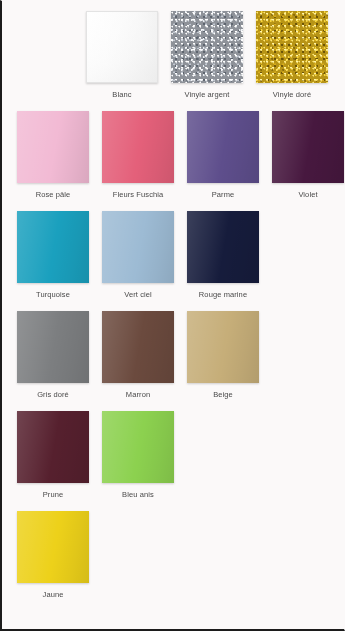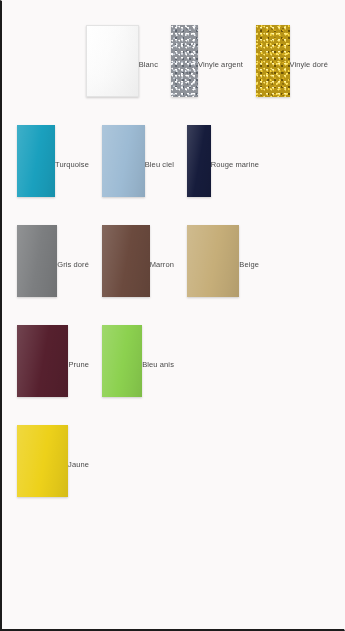--- a/index.html
+++ b/index.html
@@ -41,21 +41,21 @@
   .swatch-row.align-right {
     justify-content: flex-end;
     padding-left: 0;
     padding-right: 16px;
   }
 
   .swatch-cell {
     width: 72px;
     margin-right: 13px;
     display: flex;
-    flex-direction: row;
+    flex-direction: column;
     align-items: center;
   }
   .swatch-row.align-right .swatch-cell {
     margin-right: 0;
     margin-left: 13px;
   }
 
   .swatch-chip {
     width: 72px;
     height: 72px;
@@ -148,26 +148,44 @@
           <div class="swatch-chip glitter-silver"></div>
           <div class="swatch-label">Vinyle argent</div>
         </div>
         <div class="swatch-cell">
           <div class="swatch-chip glitter-gold"></div>
           <div class="swatch-label">Vinyle doré</div>
         </div>
       </div>
       <div class="swatch-row">
         <div class="swatch-cell">
+          <div class="swatch-chip flat" style="background-color: rgb(242, 186, 212);"></div>
+          <div class="swatch-label">Rose pâle</div>
+        </div>
+        <div class="swatch-cell">
+          <div class="swatch-chip flat" style="background-color: rgb(228, 96, 122);"></div>
+          <div class="swatch-label">Fleurs Fuschia</div>
+        </div>
+        <div class="swatch-cell">
+          <div class="swatch-chip flat" style="background-color: rgb(94, 78, 140);"></div>
+          <div class="swatch-label">Parme</div>
+        </div>
+        <div class="swatch-cell">
+          <div class="swatch-chip flat" style="background-color: rgb(71, 24, 63);"></div>
+          <div class="swatch-label">Violet</div>
+        </div>
+      </div>
+      <div class="swatch-row">
+        <div class="swatch-cell">
           <div class="swatch-chip flat" style="background-color: rgb(26, 160, 190);"></div>
           <div class="swatch-label">Turquoise</div>
         </div>
         <div class="swatch-cell">
           <div class="swatch-chip flat" style="background-color: rgb(157, 187, 212);"></div>
-          <div class="swatch-label">Bleu ciel</div>
+          <div class="swatch-label">Vert ciel</div>
         </div>
         <div class="swatch-cell">
           <div class="swatch-chip flat" style="background-color: rgb(22, 28, 60);"></div>
           <div class="swatch-label">Rouge marine</div>
         </div>
       </div>
       <div class="swatch-row">
         <div class="swatch-cell">
           <div class="swatch-chip flat" style="background-color: rgb(124, 126, 128);"></div>
           <div class="swatch-label">Gris doré</div>

